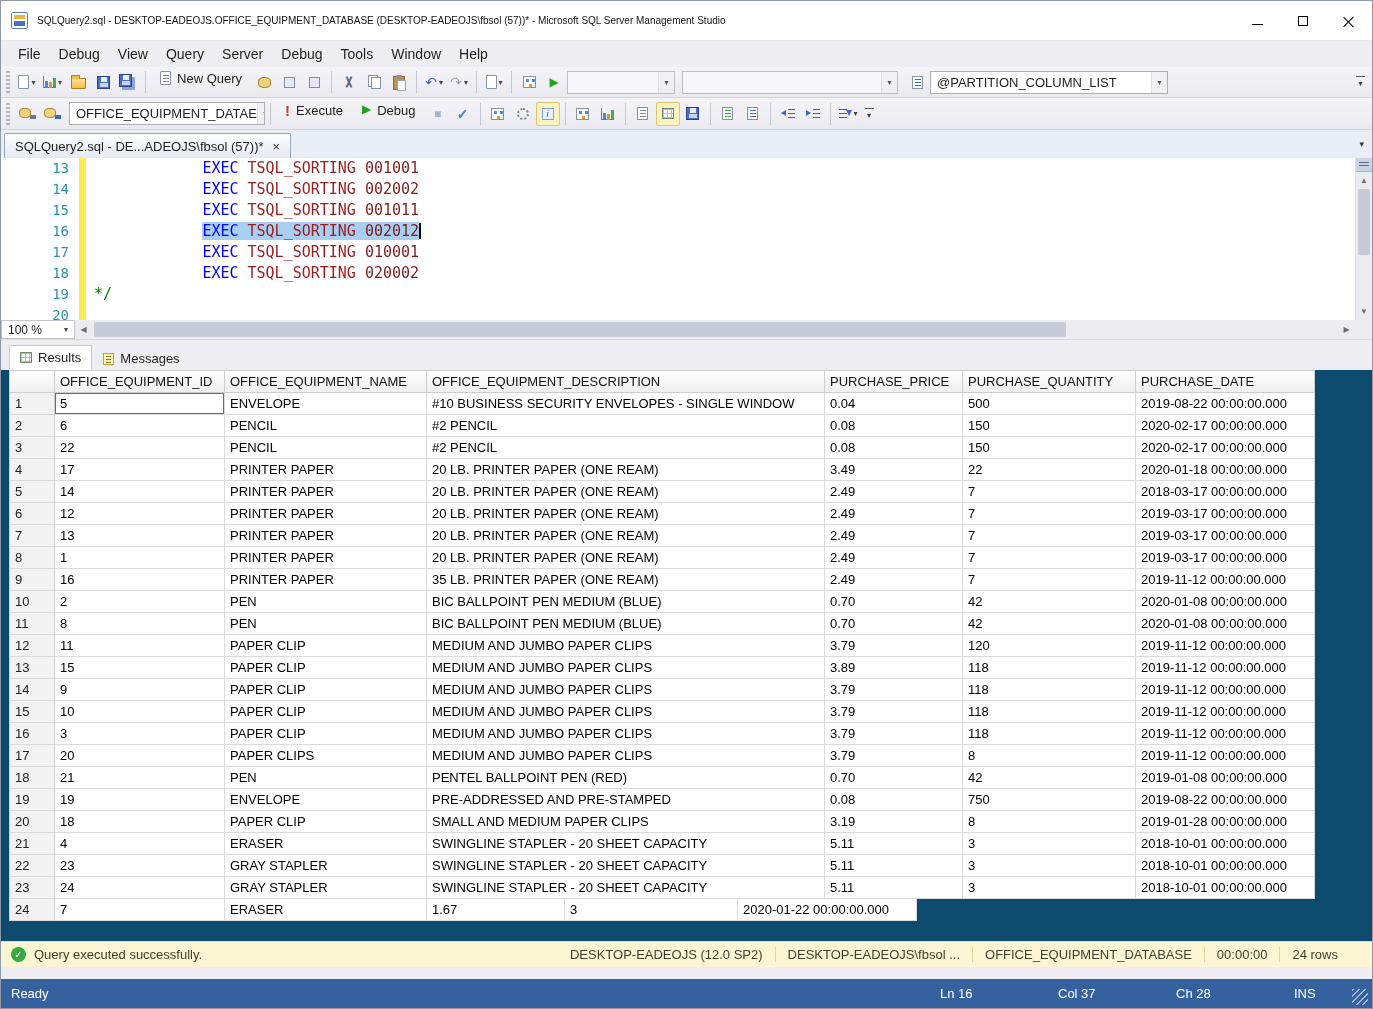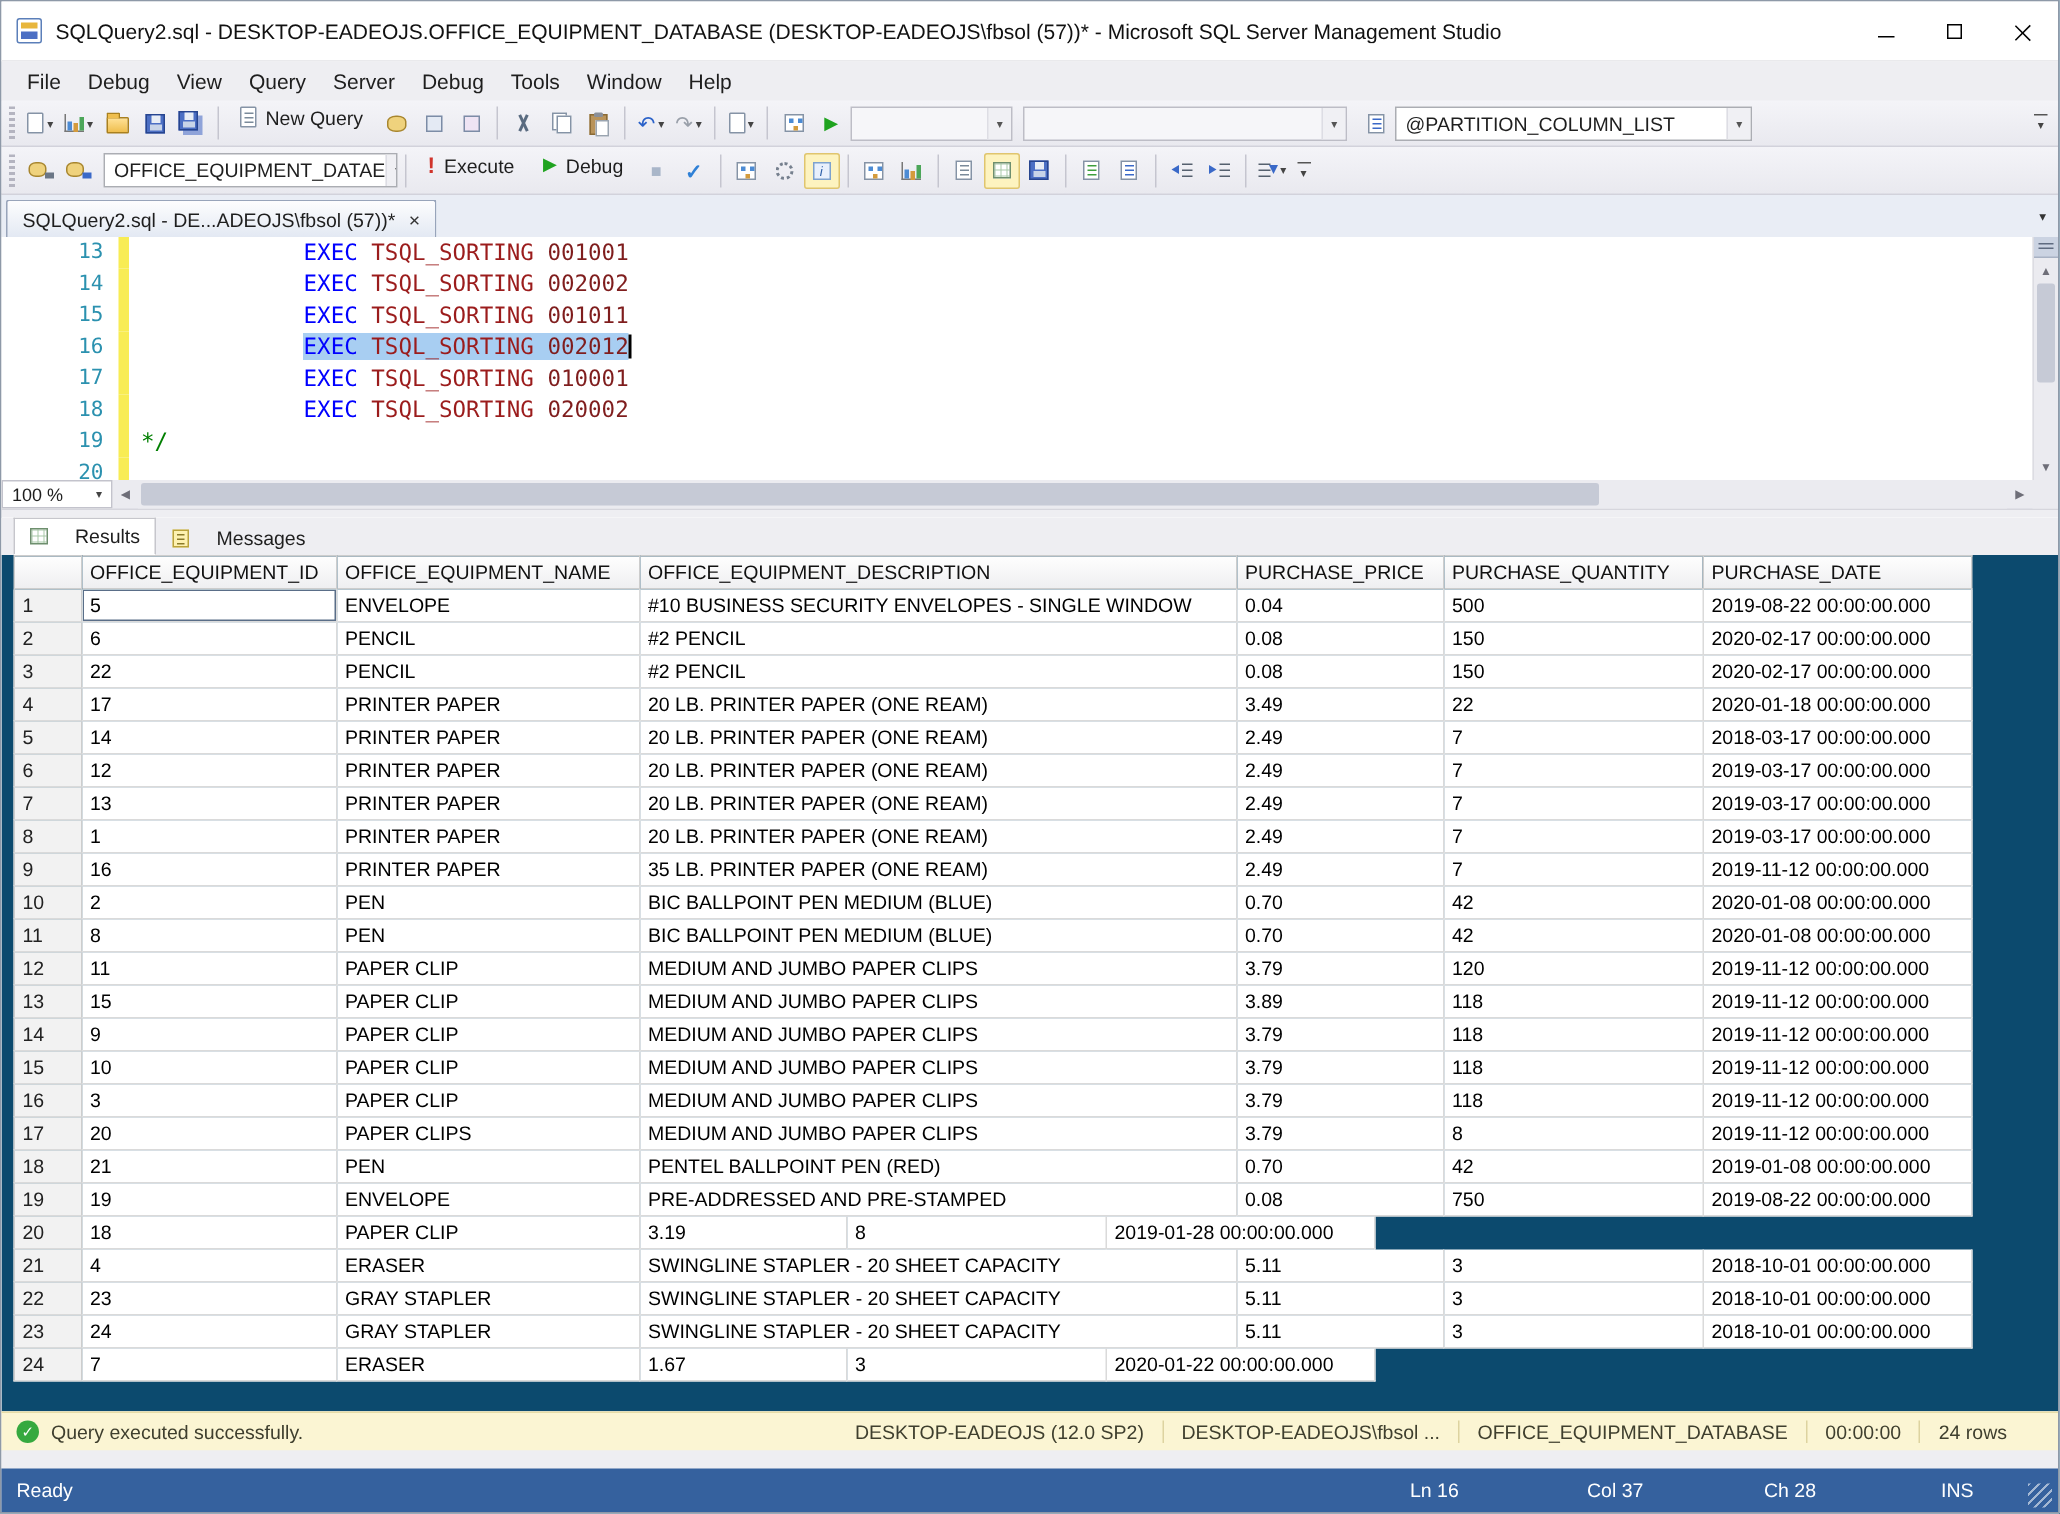--- a/index.html
+++ b/index.html
@@ -5,21 +5,21 @@
   *{box-sizing:border-box;margin:0;padding:0}
   html,body{width:1373px;height:1009px}
   body{font-family:"Liberation Sans",sans-serif;background:#EEEEF2;overflow:hidden;font-size:13px;color:#1E1E1E}
   .window{width:1373px;height:1009px;border:1px solid #8E99A8;display:flex;flex-direction:column;background:#EEEEF2}
 
   
   .titlebar{flex:0 0 40px;background:#FFF;display:flex;align-items:center;padding-left:10px;border-bottom:1px solid #E9E9EC}
   .app-icon{width:17px;height:17px;background:#FFF;border:1px solid #5B7FB9;position:relative;border-radius:2px}
   .app-icon::before{content:"";position:absolute;left:2px;top:2px;right:2px;height:4px;background:#E8B63C}
   .app-icon::after{content:"";position:absolute;left:2px;bottom:2px;right:2px;height:5px;background:#4C6FC4}
-  .title-text{margin-left:9px;font-size:14px;color:#111;white-space:nowrap;overflow:hidden}
+  .title-text{margin-left:9px;font-size:10px;color:#111;white-space:nowrap;overflow:hidden}
   .winbtns{margin-left:auto;display:flex;height:100%}
   .winbtn{width:46px;height:100%;display:flex;align-items:center;justify-content:center}
   .wb-min{width:11px;height:1px;background:#000;margin-top:8px}
   .wb-max{width:10px;height:10px;border:1px solid #000}
   .wb-close{position:relative;width:12px;height:12px}
   .wb-close::before,.wb-close::after{content:"";position:absolute;left:5px;top:0;width:1.4px;height:14px;background:#000}
   .wb-close::before{transform:rotate(45deg)}
   .wb-close::after{transform:rotate(-45deg)}
 
   
@@ -127,21 +127,21 @@
   .zoom .cg{margin-left:auto}
   .hscroll{flex:1;display:flex}
   .sb-track.h{background:#EBEBF0}
   .sb-thumb.h{top:2px;bottom:2px;height:auto;left:2px;width:78%;right:auto}
   .sb-corner{width:17px;background:#EBEBF0}
   .h-splitter{flex:0 0 5px;background:#EEEEF2}
 
   
   .results-section{flex:1;display:flex;flex-direction:column;background:#FFF;overflow:hidden}
   .results-tabs{flex:0 0 25px;display:flex;align-items:flex-end;background:#EEEEF2;padding-left:8px}
-  .rtab{height:23px;display:flex;align-items:center;gap:18px;padding:0 10px;font-size:13px;color:#1E1E1E;border:1px solid transparent}
+  .rtab{height:23px;display:flex;align-items:center;gap:6px;padding:0 10px;font-size:13px;color:#1E1E1E;border:1px solid transparent}
   .rtab.active{background:#FFF;border-color:#C6C6CC;border-bottom-color:#FFF;height:25px}
   .ri-msg{width:11px;height:12px;background:#FDF1B0;border:1px solid #B9A23C;position:relative}
   .ri-msg::before{content:"";position:absolute;left:2px;top:2px;width:5px;height:1px;background:#8A7A2A;box-shadow:0 3px 0 #8A7A2A,0 6px 0 #8A7A2A}
   .grid-area{flex:1;background:#0c4a6e;padding-left:8px;overflow:hidden}
   .grid-header{display:flex;height:23px}
   .hcell{background:linear-gradient(#FEFEFE,#EFEFF1);border:1px solid #CDCDCD;border-left:none;font-size:13px;color:#111;display:flex;align-items:center;padding-left:5px;white-space:nowrap;overflow:hidden;flex:0 0 auto}
   .hcell:first-child{border-left:1px solid #CDCDCD}
   .grid-row{display:flex;height:22px}
   .gcell{border-right:1px solid #DADADA;border-bottom:1px solid #DADADA;font-size:13px;color:#000;display:flex;align-items:center;padding-left:5px;background:#FFF;white-space:nowrap;overflow:hidden;flex:0 0 auto}
   .gcell.rownum{background:#F2F2F2;border-right:1px solid #CDCDCD;color:#222;border-left:1px solid #CDCDCD}
@@ -636,20 +636,21 @@
             <div class="gcell w1">ENVELOPE</div>
             <div class="gcell w2">PRE-ADDRESSED AND PRE-STAMPED</div>
             <div class="gcell w3">0.08</div>
             <div class="gcell w4">750</div>
             <div class="gcell w5">2019-08-22 00:00:00.000</div>
           </div>
           <div class="grid-row">
             <div class="gcell w-rn rownum">20</div>
             <div class="gcell w0">18</div>
             <div class="gcell w1">PAPER CLIP</div>
+            <div class="gcell w2">SMALL AND MEDIUM PAPER CLIPS</div>
             <div class="gcell w3">3.19</div>
             <div class="gcell w4">8</div>
             <div class="gcell w5">2019-01-28 00:00:00.000</div>
           </div>
           <div class="grid-row">
             <div class="gcell w-rn rownum">21</div>
             <div class="gcell w0">4</div>
             <div class="gcell w1">ERASER</div>
             <div class="gcell w2">SWINGLINE STAPLER - 20 SHEET CAPACITY</div>
             <div class="gcell w3">5.11</div>

